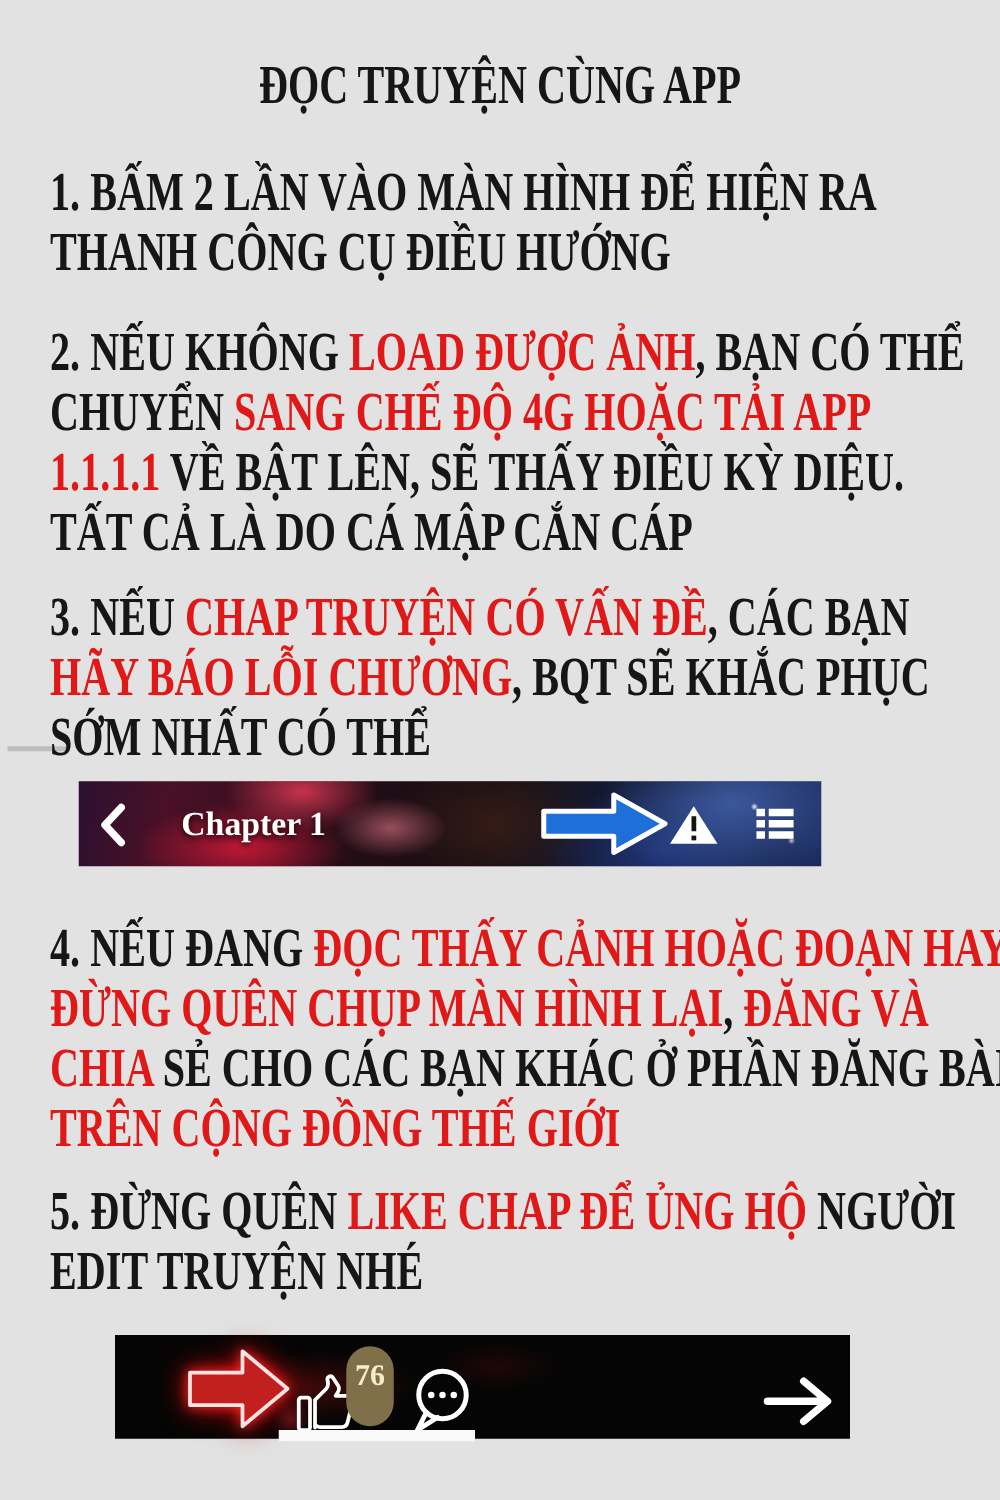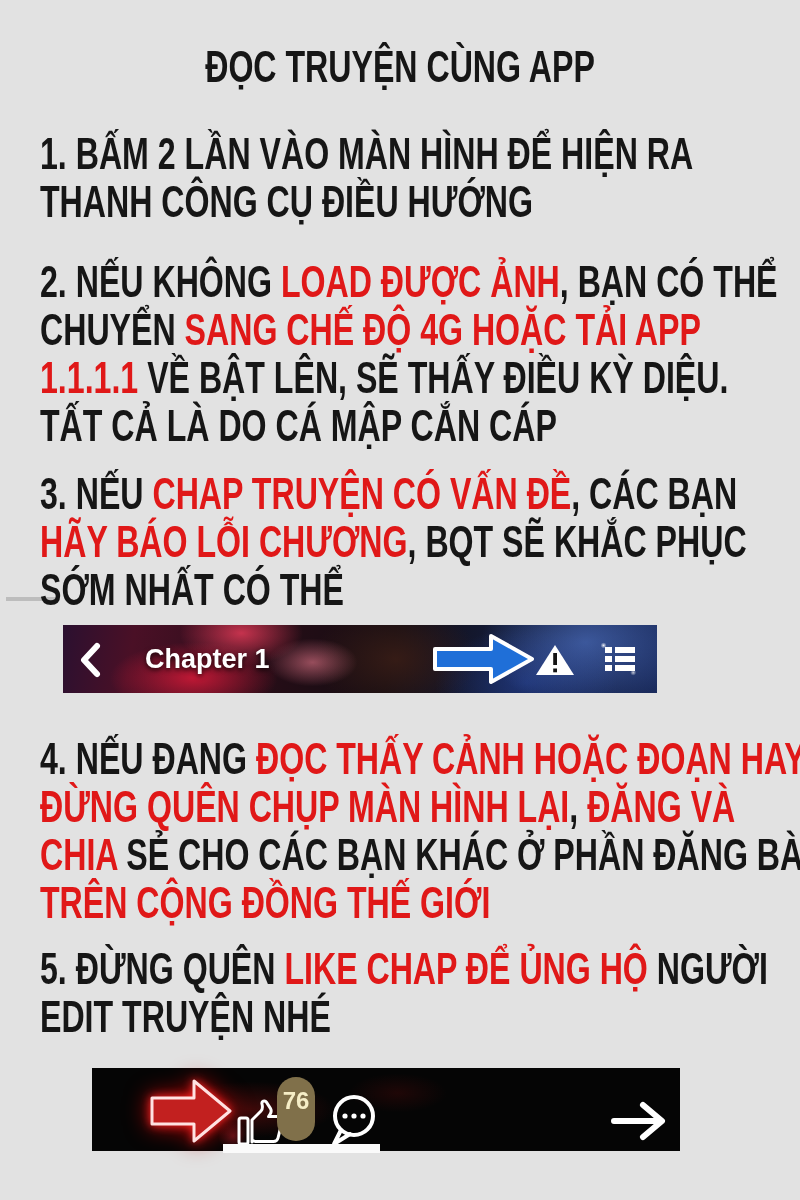--- a/index.html
+++ b/index.html
@@ -1,17 +1,17 @@
 <!DOCTYPE html>
 <html><head>
 <meta charset="utf-8">
 <style>
   html,body{margin:0;padding:0;background:#e2e2e2;}
   .page{position:relative;width:800px;height:1200px;background:#e2e2e2;overflow:hidden;
-        font-family:Liberation Sans, sans-serif;}
+        font-family:Liberation Serif, serif;}
 
   
   .title{position:absolute;top:42px;left:0;width:800px;margin:0;text-align:center;
          font-size:44px;font-weight:bold;color:#161616;letter-spacing:0;
          transform:scaleX(.73);transform-origin:50% 0;white-space:nowrap;z-index:5;}
   .para{position:absolute;left:40px;width:1010px;transform:scaleX(.73);transform-origin:0 0;
         z-index:5;}
   .para .line{display:block;height:48px;line-height:48px;white-space:nowrap;
               font-size:44px;font-weight:bold;color:#161616;}
   .para .red{color:#e01818;}

